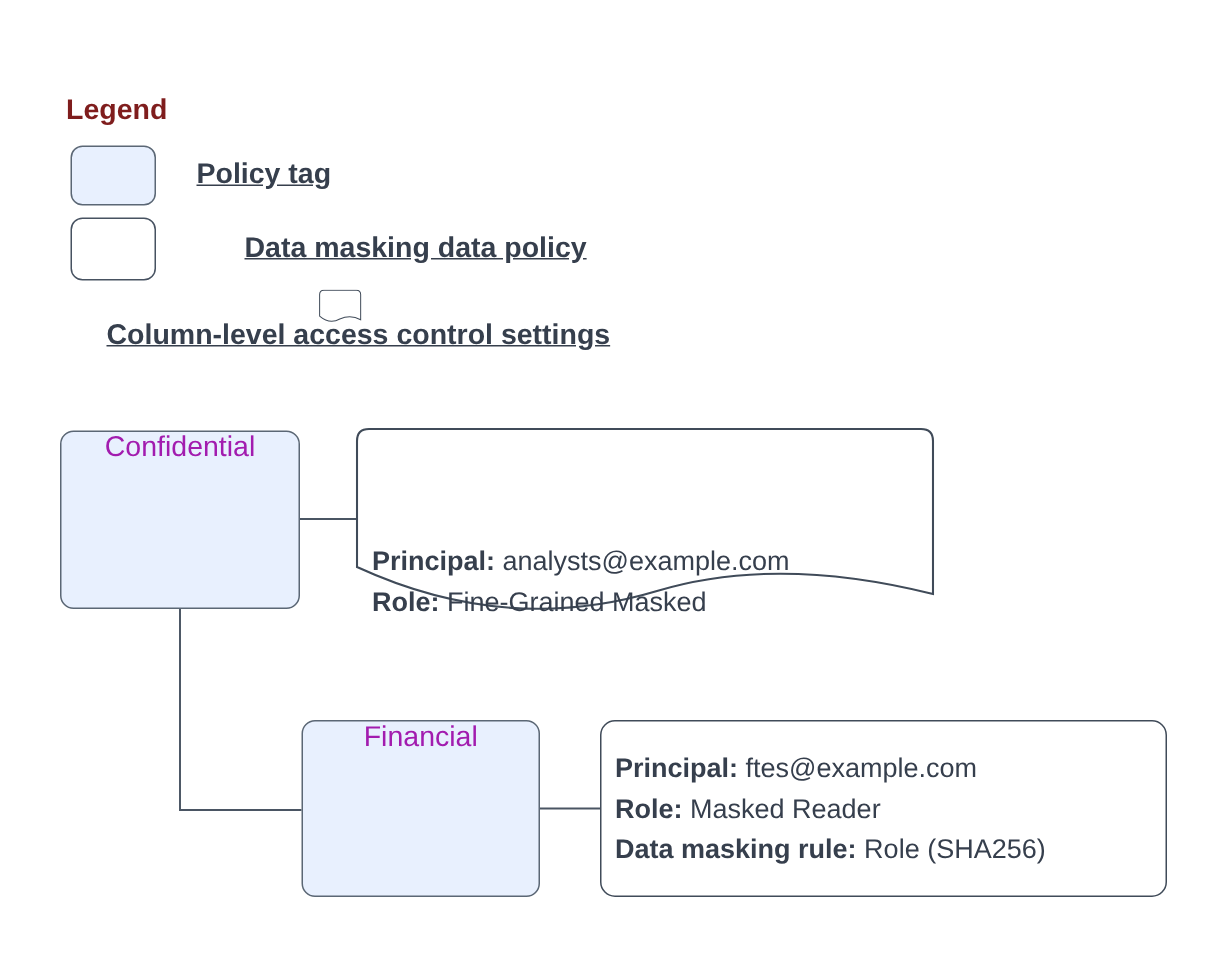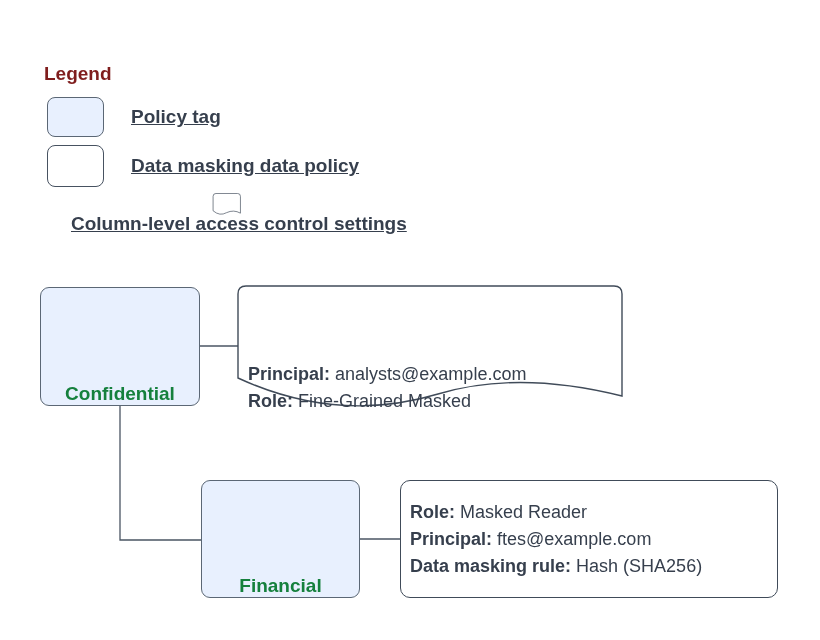--- a/index.html
+++ b/index.html
@@ -45,25 +45,25 @@
   }
   .swatch-blue { background: #e8f0fe; border-color: #5b6775; }
 
   
   .node {
     background: #e8f0fe;
     border: 1.4px solid #5b6775;
     border-radius: 9px;
     box-sizing: border-box;
     display: flex;
-    align-items: flex-end;
+    align-items: flex-start;
     justify-content: center;
     font-size: 19px;
-    font-weight: bold;
-    color: #15803d;
+    font-weight: normal;
+    color: #a21caf;
   }
   #node-confidential { left: 40px; top: 287px; width: 160px; height: 119px; }
   #node-financial   { left: 201px; top: 480px; width: 159px; height: 118px; }
 
   .note-rect {
     left: 400px; top: 480px;
     width: 378px; height: 118px;
     background: #ffffff;
     border: 1.4px solid #404b59;
     border-radius: 10px;
@@ -98,21 +98,21 @@
     <path d="M360,539 L400,539" fill="none" stroke="#4a5563" stroke-width="1.3"></path>
   </svg>
 
   <div class="abs legend-title">Legend</div>
 
   <div class="abs legend-row" style="left:47px; top:97px; height:40px;">
     <div class="swatch-rect swatch-blue"></div>
     <div class="legend-label" style="margin-left:27px;">Policy tag</div>
   </div>
 
-  <div class="abs legend-row" style="left:47px; top:145px; height:42px;">
+  <div class="abs legend-row" style="left:47px; top:145px; height:42px;gap:32px;">
     <div class="swatch-rect" style="height:42px;"></div>
     <div class="legend-label" style="margin-left:27px;">Data masking data policy</div>
   </div>
 
   <div class="abs legend-row" style="left:47px; top:193px; height:42px;flex-direction:column;">
     <svg width="60" height="50" viewBox="-1 -1 60 50">
       <path d="M6,0 L51,0 Q57,0 57,6 L57,41 Q43,33 28,40 Q14,48 0,36 L0,6 Q0,0 6,0 Z" fill="#ffffff" stroke="#404b59" stroke-width="1.4"></path>
     </svg>
     <div class="legend-label" style="margin-left:24px; margin-top:-4px;">Column-level access control settings</div>
   </div>
@@ -135,26 +135,26 @@
       <span>analysts@example.com</span>
     </div>
     <div class="note-line">
       <span class="lbl">Role:</span>
       <span>Fine-Grained Masked</span>
     </div>
   </div>
 
   <div class="abs note-rect">
     <div class="note-line">
+      <span class="lbl">Principal:</span>
+      <span>ftes@example.com</span>
+    </div>
+    <div class="note-line">
       <span class="lbl">Role:</span>
       <span>Masked Reader</span>
     </div>
     <div class="note-line">
-      <span class="lbl">Principal:</span>
-      <span>ftes@example.com</span>
-    </div>
-    <div class="note-line">
       <span class="lbl">Data masking rule:</span>
-      <span>Hash (SHA256)</span>
+      <span>Role (SHA256)</span>
     </div>
   </div>
 
 </div>
 
 </body></html>

